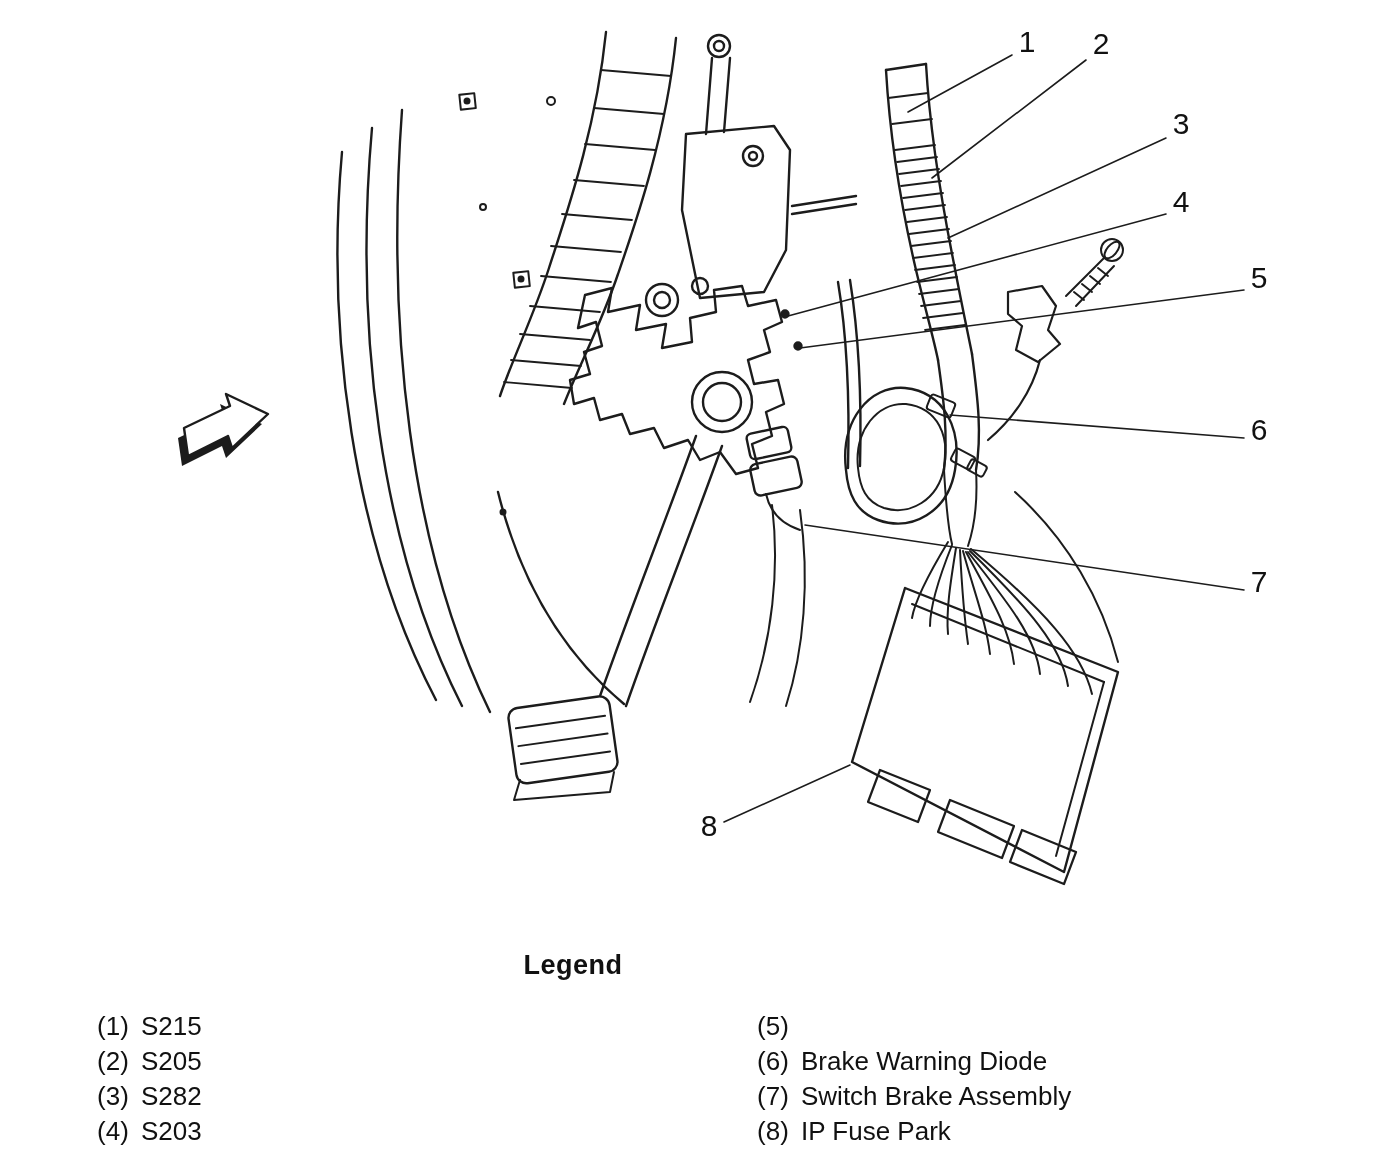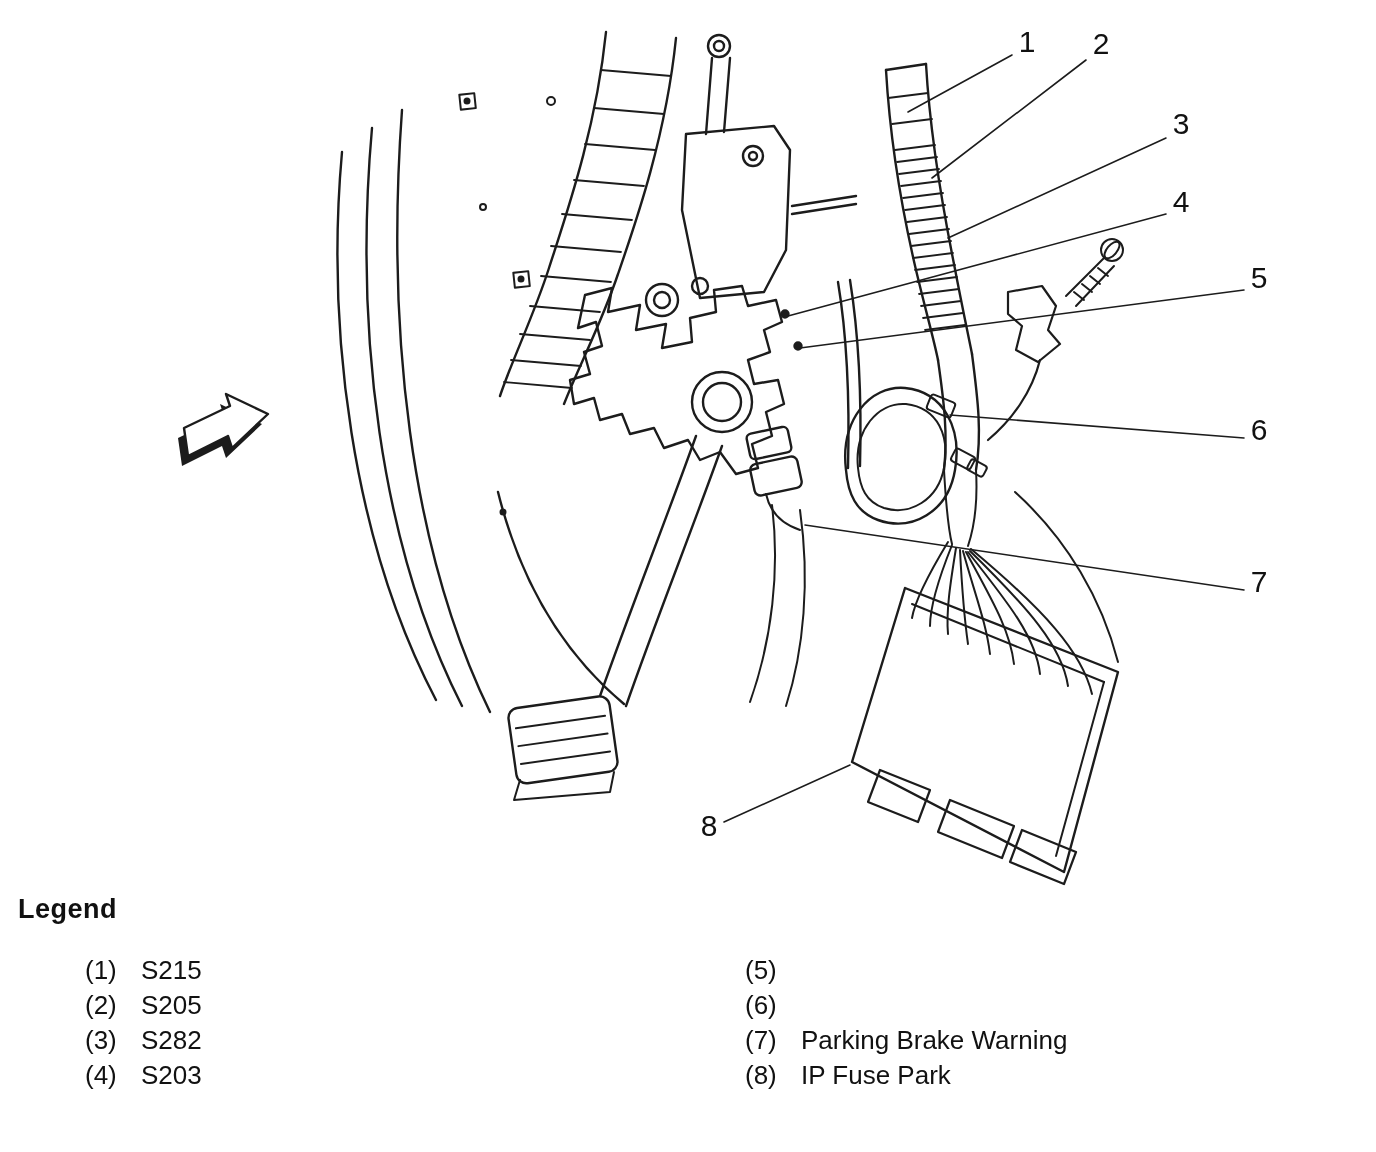--- a/index.html
+++ b/index.html
@@ -24,22 +24,23 @@
     left: 0;
   }
   svg text.callout {
     font-family: "Liberation Sans", sans-serif;
     font-size: 30px;
     fill: #111111;
   }
   .legend {
     position: absolute;
     left: 0;
-    top: 884px;
+    top: 940px;
     width: 1128px;
+    text-align: center;
   }
   .legend-title {
     font-size: 27px;
     font-weight: bold;
     margin: 10px 0 28px 18px;
     letter-spacing: 0.5px;
   }
   .legend-cols {
     display: grid;
     grid-template-columns: 745px auto;
@@ -264,24 +265,25 @@
           <span class="legend-ref">(4)</span>
           <span class="legend-label">S203</span>
         </div>
       </div>
       <div class="legend-col-right">
         <div class="legend-row">
           <span class="legend-ref">(5)</span>
         </div>
         <div class="legend-row">
           <span class="legend-ref">(6)</span>
+          <span class="legend-label">Brake Warning Diode</span>
         </div>
         <div class="legend-row">
           <span class="legend-ref">(7)</span>
-          <span class="legend-label">Parking Brake Warning</span>
+          <span class="legend-label">Switch Brake Assembly</span>
         </div>
         <div class="legend-row">
           <span class="legend-ref">(8)</span>
           <span class="legend-label">IP Fuse Park</span>
         </div>
       </div>
     </div>
   </div>
 </div>
 

